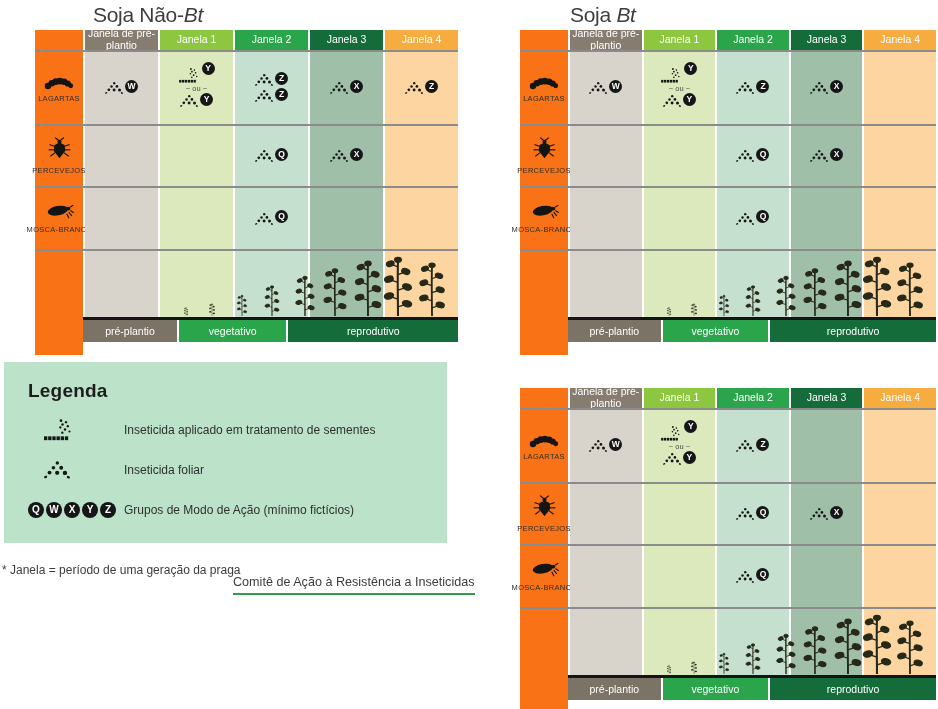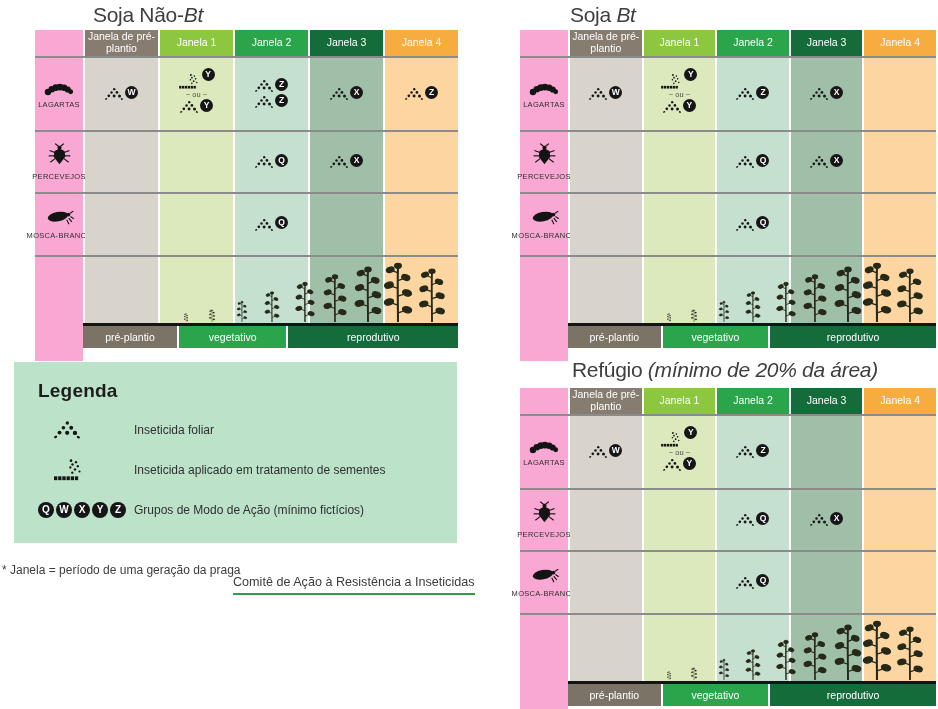--- a/index.html
+++ b/index.html
@@ -7,42 +7,42 @@
           font-family:"Liberation Sans",sans-serif;color:#3e3e3d}
   .table-title{position:absolute;font-size:21px;letter-spacing:-0.3px;color:#3e3e3d;white-space:nowrap}
   .table-title .it{font-style:italic}
   .t1-title{left:93px;top:3px}.t2-title{left:570px;top:3px}.t3-title{left:572px;top:358px}
 
   .win-table{position:absolute}
   .t1{left:35px;top:30px;width:423px}
   .t2{left:520px;top:30px;width:416px}
   .t3{left:520px;top:388px;width:416px}
 
-  .thead{display:flex;height:26px}
-  .label-spacer,.label-col{width:48px;flex:0 0 48px;background:#f9a8d4}
+  .thead{display:flex;height:20px}
+  .label-spacer,.label-col{width:48px;flex:0 0 48px;background:#f97316}
   .hcell{flex:1;margin-left:2px;display:flex;align-items:center;justify-content:center;
          text-align:center;color:#fff;font-size:10.5px;line-height:1.12;padding:1px 2px;box-sizing:border-box}
   .trow{display:flex;border-top:2px solid #8b8b8b;position:relative}
   .cell{flex:1;margin-left:2px;display:flex;flex-direction:column;align-items:center;justify-content:center;gap:2px}
   .label-col{display:flex;flex-direction:column;align-items:center;justify-content:center}
   .row-label-text{font-size:7.5px;letter-spacing:0.3px;color:#2e2e2d;margin-top:4px;white-space:nowrap}
   .item{display:flex;align-items:center;justify-content:center}
   .item .badge{margin-left:2px;transform:translateY(-2px)}
   .item.seed .badge{transform:translateY(-7px)}
   .badge{display:inline-block;width:13px;height:13px;border-radius:50%;background:#161616;color:#fff;
          font-size:8.5px;font-weight:bold;line-height:13px;text-align:center}
   .badge.lg{width:16px;height:16px;font-size:10px;line-height:16px;margin-right:2px}
   .or-text{font-size:7.5px;color:#4a4a48;line-height:1}
   .plants-overlay{position:absolute;left:50px;right:0;top:0;bottom:0;pointer-events:none}
   .plant{position:absolute;bottom:1px;transform:translateX(-50%)}
   .phasebar{display:flex;height:38px}
   .segments{flex:1;display:flex;gap:2px;border-top:3px solid #141414}
   .pseg{height:22px;display:flex;align-items:center;justify-content:center;color:#fff;font-size:10.5px}
 
-  .legend{position:absolute;left:14px;top:362px;width:443px;height:181px;background:#bce3ca}
+  .legend{position:absolute;left:4px;top:362px;width:443px;height:181px;background:#bce3ca}
   .legend-title{font-size:19px;font-weight:800;color:#1d1d1b;margin:18px 0 8px 24px;letter-spacing:0.2px}
   .legend-row{display:flex;align-items:center;margin:16px 0 0 24px;height:24px}
   .legend-icon{width:96px;display:flex;align-items:center;justify-content:flex-start;padding-left:16px;box-sizing:border-box}
   .legend-icon.badges{padding-left:0}
   .legend-label{font-size:12px;color:#2f2f2e}
 
   .footnote{position:absolute;left:2px;top:563px;font-size:12px;color:#3c3c3b}
 
   .irac{position:absolute;left:233px;top:572px}
   .irac-word{position:relative;display:inline-block;font-size:49px;font-weight:800;
@@ -101,23 +101,20 @@
 </svg>
 
 <div class="canvas">
 
   <div class="table-title t1-title">
     <span>Soja Não-</span><span class="it">Bt</span>
   </div>
   <div class="table-title t2-title">
     <span>Soja </span><span class="it">Bt</span>
   </div>
-  <div class="table-title t3-title">
-    <span>Refúgio </span><span class="it">(mínimo de 20% da área)</span>
-  </div>
 
   <section class="win-table t1">
       <div class="thead">
         <div class="label-spacer"></div>
         <div class="hcell" style="background: rgb(134, 125, 112);">Janela de pré-plantio</div>
         <div class="hcell" style="background: rgb(141, 198, 63);">Janela 1</div>
         <div class="hcell" style="background: rgb(42, 165, 75);">Janela 2</div>
         <div class="hcell" style="background: rgb(20, 108, 59);">Janela 3</div>
         <div class="hcell" style="background: rgb(247, 172, 64);">Janela 4</div>
       </div>
@@ -807,37 +804,20 @@
         <div class="segments">
           <div class="pseg" style="flex-grow: 75; background: rgb(123, 115, 101);">pré-plantio</div>
           <div class="pseg" style="flex-grow: 101; background: rgb(42, 165, 75);">vegetativo</div>
           <div class="pseg" style="flex-grow: 198; background: rgb(20, 108, 59);">reprodutivo</div>
         </div>
       </div>
     </section>
 
   <div class="legend">
     <div class="legend-title">Legenda</div>
-    <div class="legend-row">
-      <div class="legend-icon">
-          <svg width="26" height="20" viewBox="0 0 16 12">
-            <g fill="#161616">
-              <circle cx="8.2" cy="1.7" r="1.05"></circle>
-              <circle cx="5.8" cy="4.6" r="1.1"></circle>
-              <circle cx="10.6" cy="4.6" r="1.2"></circle>
-              <circle cx="3.4" cy="7.6" r="1.2"></circle>
-              <circle cx="8.1" cy="7.7" r="1.3"></circle>
-              <circle cx="12.9" cy="7.8" r="1.35"></circle>
-              <ellipse cx="1" cy="10.3" rx="1" ry="0.72" transform="rotate(-30 1 10.3)"></ellipse>
-              <ellipse cx="15" cy="10.4" rx="1" ry="0.72" transform="rotate(30 15 10.4)"></ellipse>
-            </g>
-          </svg>
-        </div>
-      <div class="legend-label">Inseticida foliar</div>
-    </div>
     <div class="legend-row">
       <div class="legend-icon">
           <svg width="30" height="22" viewBox="0 0 18 13">
             <g fill="#161616">
               <rect x="0" y="10.3" width="2" height="2.3"></rect>
               <rect x="2.5" y="10.3" width="2" height="2.3"></rect>
               <rect x="5" y="10.3" width="2" height="2.3"></rect>
               <rect x="7.5" y="10.3" width="2" height="2.3"></rect>
               <rect x="10" y="10.3" width="2" height="2.3"></rect>
               <rect x="12.5" y="10.3" width="2" height="2.3"></rect>
@@ -848,20 +828,37 @@
               <circle cx="9.8" cy="5" r="0.7"></circle>
               <circle cx="12.6" cy="6.2" r="0.75"></circle>
               <circle cx="15.3" cy="7.4" r="0.65"></circle>
               <circle cx="11" cy="8.1" r="0.7"></circle>
             </g>
           </svg>
         </div>
       <div class="legend-label">Inseticida aplicado em tratamento de sementes</div>
     </div>
     <div class="legend-row">
+      <div class="legend-icon">
+          <svg width="26" height="20" viewBox="0 0 16 12">
+            <g fill="#161616">
+              <circle cx="8.2" cy="1.7" r="1.05"></circle>
+              <circle cx="5.8" cy="4.6" r="1.1"></circle>
+              <circle cx="10.6" cy="4.6" r="1.2"></circle>
+              <circle cx="3.4" cy="7.6" r="1.2"></circle>
+              <circle cx="8.1" cy="7.7" r="1.3"></circle>
+              <circle cx="12.9" cy="7.8" r="1.35"></circle>
+              <ellipse cx="1" cy="10.3" rx="1" ry="0.72" transform="rotate(-30 1 10.3)"></ellipse>
+              <ellipse cx="15" cy="10.4" rx="1" ry="0.72" transform="rotate(30 15 10.4)"></ellipse>
+            </g>
+          </svg>
+        </div>
+      <div class="legend-label">Inseticida foliar</div>
+    </div>
+    <div class="legend-row">
       <div class="legend-icon badges">
         <span class="badge lg">Q</span>
         <span class="badge lg">W</span>
         <span class="badge lg">X</span>
         <span class="badge lg">Y</span>
         <span class="badge lg">Z</span>
       </div>
       <div class="legend-label">Grupos de Modo de Ação (mínimo fictícios)</div>
     </div>
   </div>

